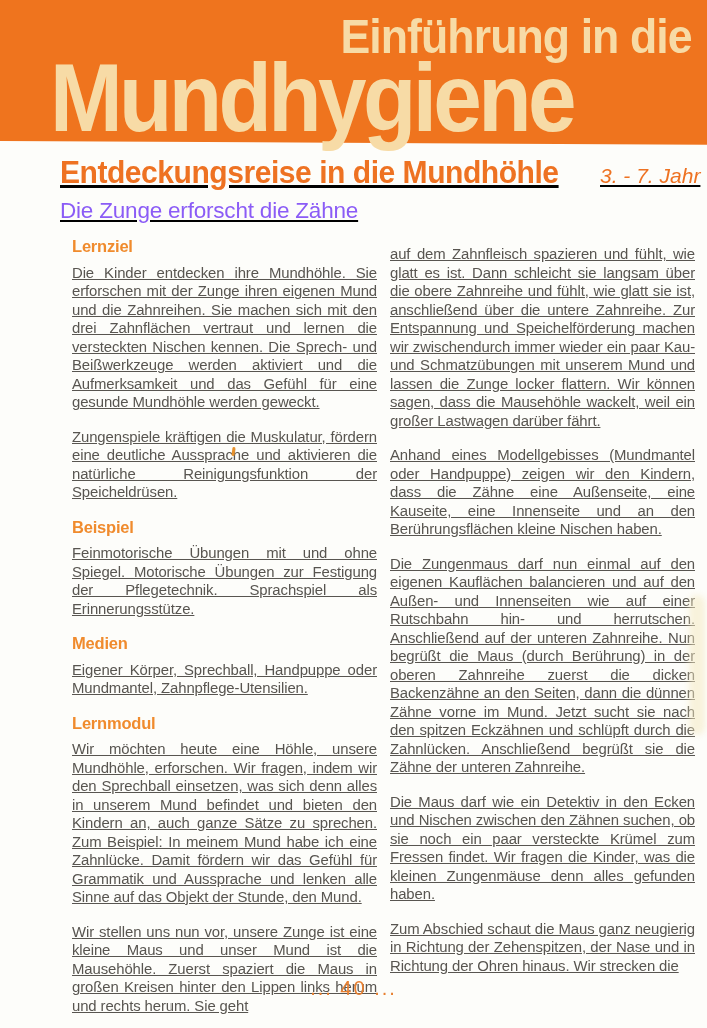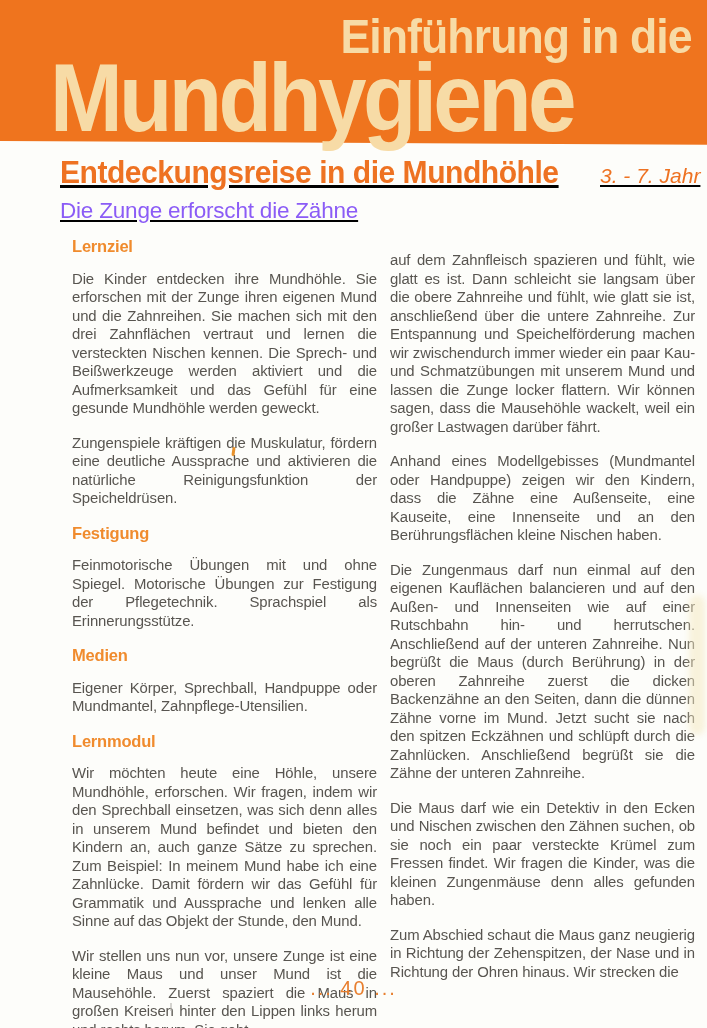--- a/index.html
+++ b/index.html
@@ -91,21 +91,21 @@
     grid-template-columns: 1fr 1fr;
     column-gap: 13px;
   }
   .col {
     font-size: 14.9px;
     line-height: 18.5px;
     letter-spacing: -0.1px;
     color: #585550;
     text-align: justify;
   }
-  .col p { margin: 14px 0 16px 0; }
+  .col p { margin: 8px 0 16px 0; text-decoration: underline; }
   .sec-heading {
     margin: 0 0 3px 0;
     font-size: 16.5px;
     font-weight: bold;
     color: #f08b2d;
     letter-spacing: -0.2px;
     text-align: left;
   }
 
   
@@ -165,21 +165,21 @@
 
     <div class="col">
 
       <div>
         <h3 class="sec-heading">Lernziel</h3>
         <p>Die Kinder entdecken ihre Mundhöhle. Sie erforschen mit der Zunge ihren eigenen Mund und die Zahnreihen. Sie machen sich mit den drei Zahnflächen vertraut und lernen die versteckten Nischen kennen. Die Sprech- und Beißwerkzeuge werden aktiviert und die Aufmerksamkeit und das Gefühl für eine gesunde Mundhöhle werden geweckt.</p>
         <p>Zungenspiele kräftigen die Muskulatur, fördern eine deutliche Aussprache und aktivieren die natürliche Reinigungsfunktion der Speicheldrüsen.</p>
       </div>
 
       <div>
-        <h3 class="sec-heading">Festigung</h3>
+        <h3 class="sec-heading">Beispiel</h3>
         <p>Feinmotorische Übungen mit und ohne Spiegel. Motorische Übungen zur Festigung der Pflegetechnik. Sprachspiel als Erinnerungsstütze.</p>
       </div>
 
       <div>
         <h3 class="sec-heading">Medien</h3>
         <p>Eigener Körper, Sprechball, Handpuppe oder Mundmantel, Zahnpflege-Utensilien.</p>
       </div>
 
       <div>
         <h3 class="sec-heading">Lernmodul</h3>

